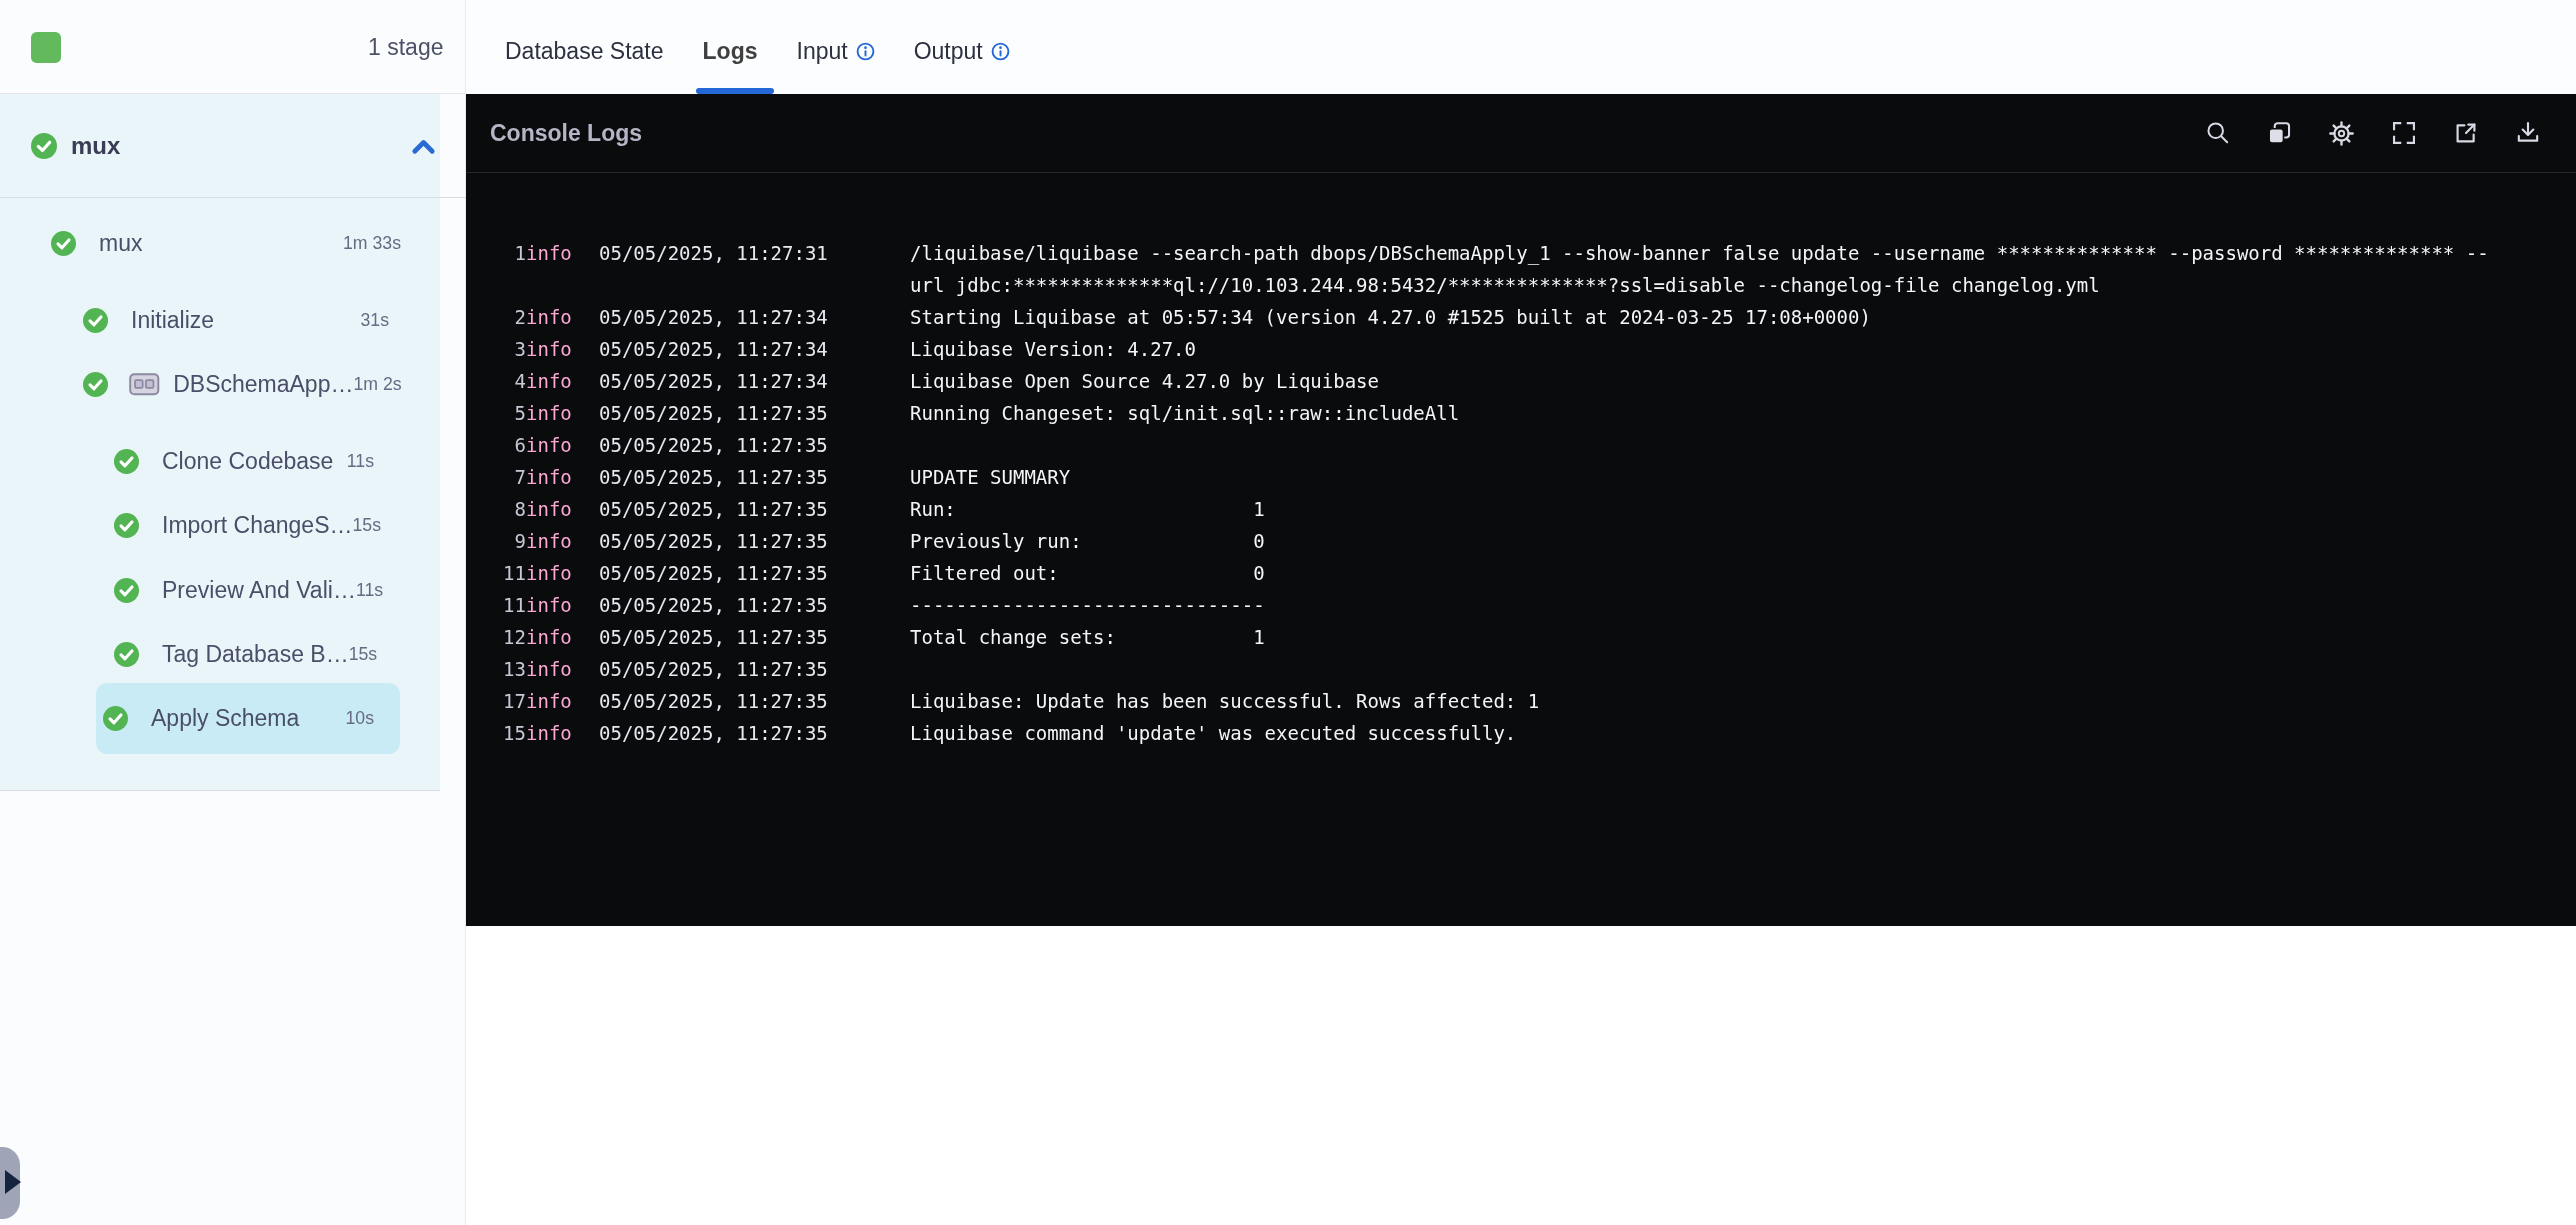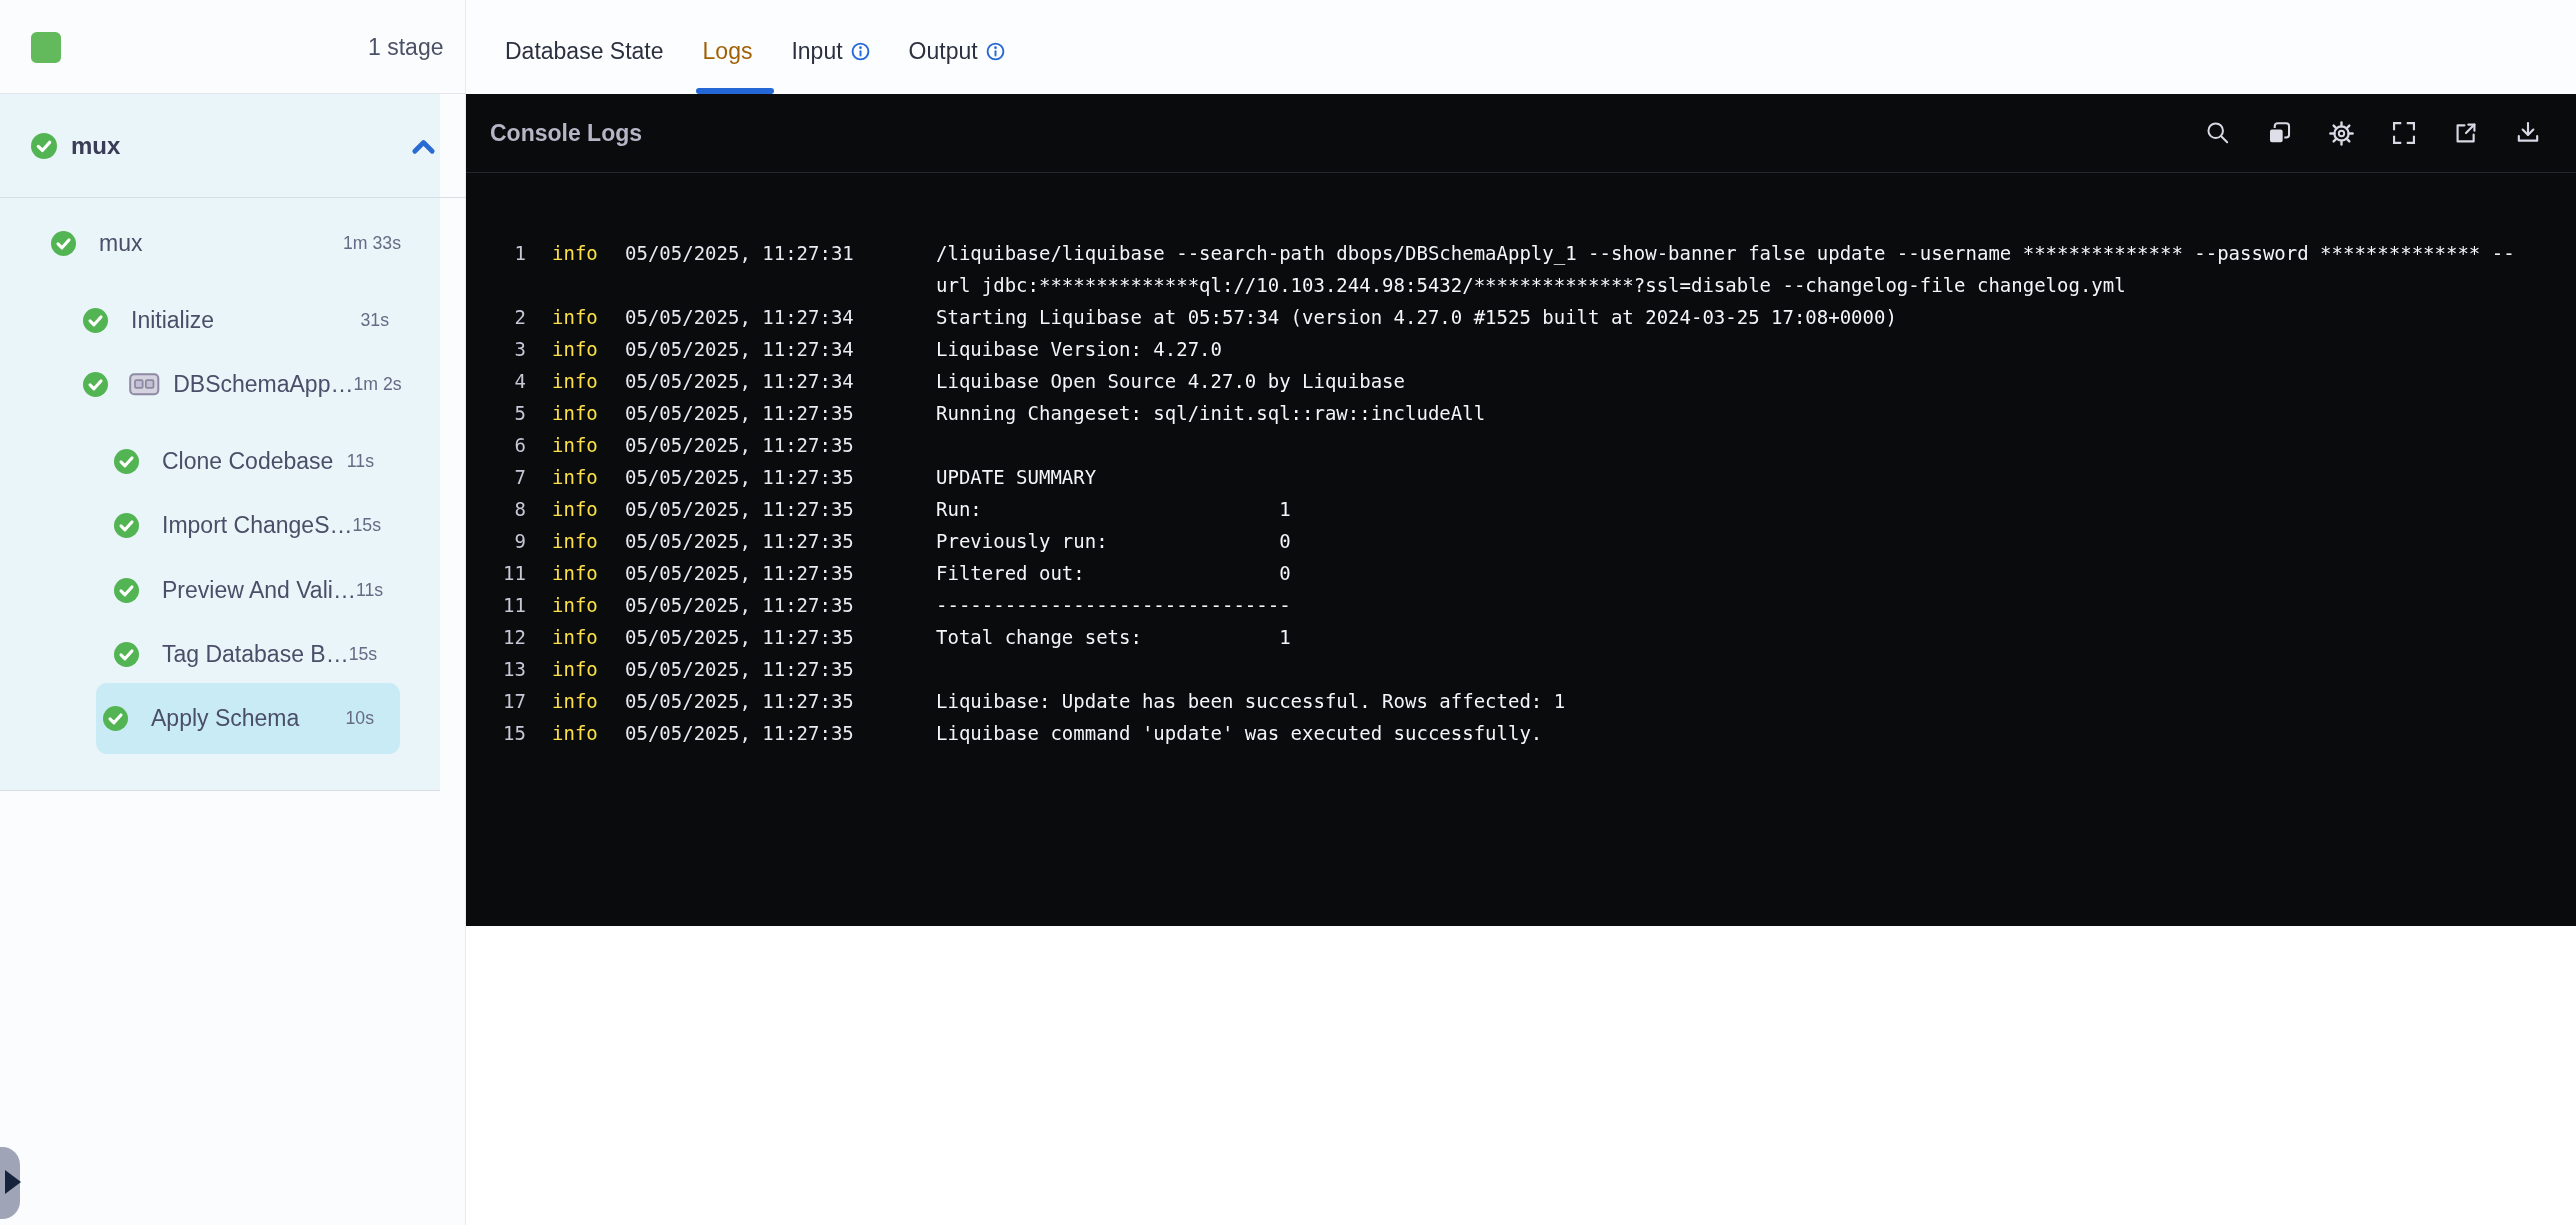--- a/index.html
+++ b/index.html
@@ -29,33 +29,33 @@
   .row-3{left:114px;top:350px;right:66px;}
   .row-4{left:114px;top:414px;right:66px;}
   .row-5{left:114px;top:479px;right:66px;}
   .row-6{left:114px;top:543px;right:66px;}
   .row-7{left:96px;top:589px;right:40px;height:71px;background:#c9ebf6;border-radius:11.2px;padding-left:7px;padding-right:26px;text-align:right;}
   .sidebar-handle{position:absolute;left:-30.5px;top:1147px;width:50px;height:72px;background:#9fa4b7;border-radius:17.7px;cursor:pointer;}
   .sidebar-handle .tri{position:absolute;left:35px;top:23px;width:0;height:0;border-top:12px solid transparent;border-bottom:12px solid transparent;border-left:16px solid #16233c;}
   
   .tabbar{position:absolute;left:466px;top:0;width:2110px;height:94px;background:#fcfdfe;display:flex;align-items:center;padding-left:39px;padding-top:8px;gap:39px;box-sizing:border-box;}
   .tab{display:inline-flex;align-items:center;gap:8px;font-size:23px;font-weight:500;color:#2c3140;cursor:pointer;white-space:nowrap;}
-  .tab.active{font-weight:400;color:#a16207;}
+  .tab.active{font-weight:700;color:#404040;}
   .tab-underline{position:absolute;left:230px;top:88px;width:78px;height:5.6px;border-radius:3.2px;background:#2368d6;}
   
   .console{position:absolute;left:466px;top:94px;width:2110px;height:832px;background:#0a0b0d;}
   .console-header{position:absolute;left:0;top:0;width:2110px;height:79px;border-bottom:0.8px solid #26272e;box-sizing:border-box;display:flex;align-items:center;}
   .console-title{font-size:23px;font-weight:700;color:#b4b6c6;margin-left:24px;}
   .console-tools{margin-left:auto;display:flex;align-items:center;gap:35px;padding-right:35px;}
   .tool-btn{width:27px;height:27px;display:flex;align-items:center;justify-content:center;cursor:pointer;}
   .log-area{position:absolute;left:0;top:79px;width:2110px;height:1053px;overflow:hidden;padding-top:64px;padding-left:16px;box-sizing:border-box;
     font-family:"DejaVu Sans Mono",monospace;font-size:19px;line-height:32px;}
   .log-row{display:flex;align-items:flex-start;}
   .log-row .ln{width:44px;text-align:right;color:#c6c8d6;flex:none;}
-  .log-row .lvl{width:47px;margin-left:26px;color:#fde047;flex:none;}
+  .log-row .lvl{width:47px;color:#f9a8d4;flex:none;}
   .log-row .ts{width:233px;margin-left:26px;color:#e8eaf2;flex:none;}
   .log-row .msg{margin-left:78px;color:#f4f5f9;white-space:pre-wrap;word-break:break-all;flex:1;min-height:32px;}
   svg{display:block;}
 </style>
 </head>
 <body>
 
 <div class="sidebar">
 
   <div class="sidebar-header">

